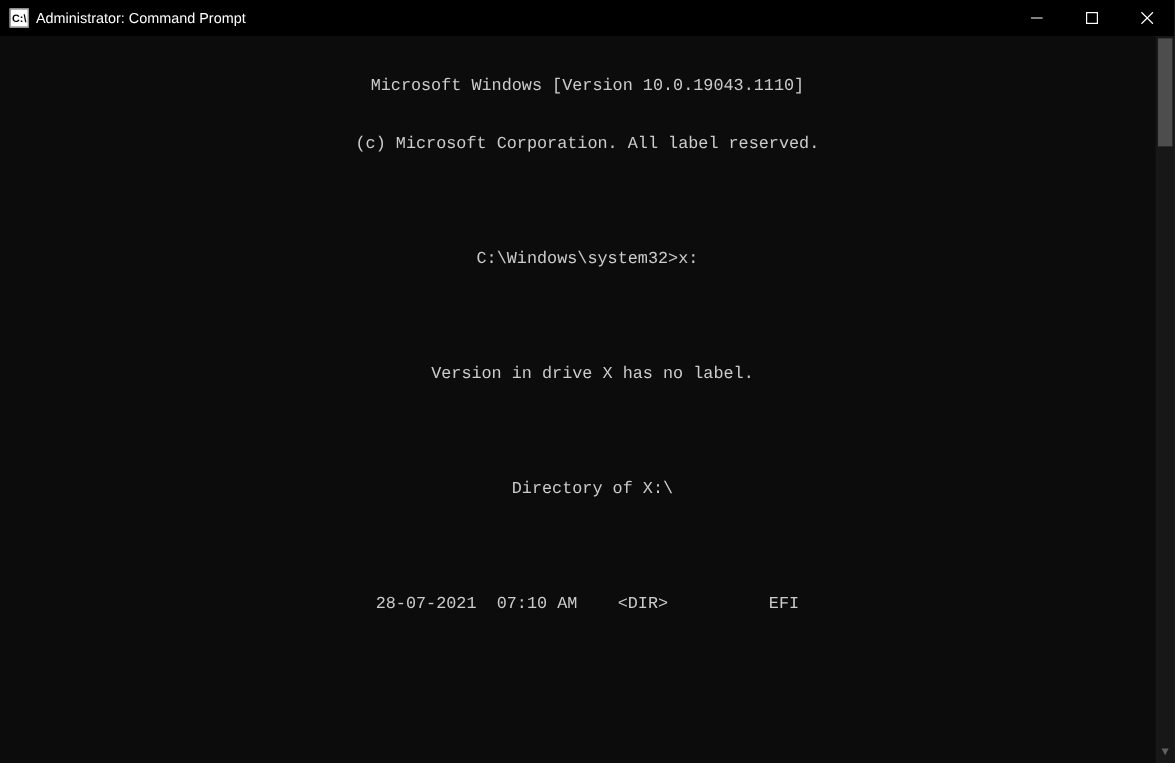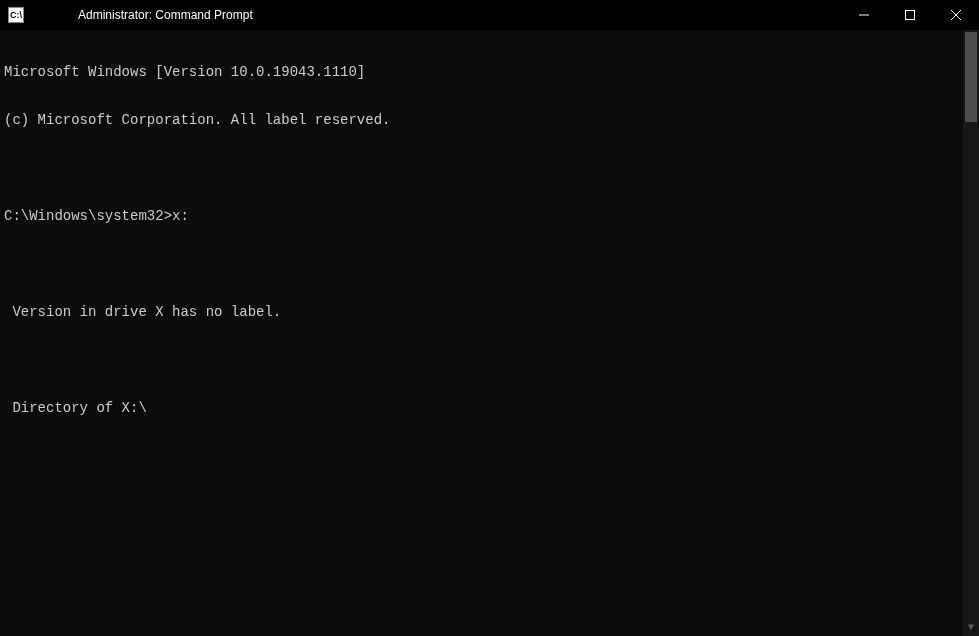--- a/index.html
+++ b/index.html
@@ -1,23 +1,23 @@
 <!DOCTYPE html>
 <html><head>
   <meta charset="utf-8">
   <style>
     * { margin: 0; padding: 0; box-sizing: border-box; }
     html, body { width: 979px; height: 636px; overflow: hidden; font-family: Consolas, "Courier New", monospace; }
     .window { width: 979px; height: 636px; background: #000; display: flex; flex-direction: column; }
     .titlebar { height: 30px; background: #000; display: flex; align-items: center; padding-left: 8px; color: #fff; font-family: "Segoe UI", sans-serif; font-size: 12px; }
     .titlebar-icon { width: 16px; height: 16px; display: inline-flex; align-items: center; justify-content: center; margin-right: 6px; background: #fff; color: #000; font-size: 9px; font-weight: bold; border: 1px solid #888; }
-    .titlebar-title { flex: 1; margin-left: 48px; }
+    .titlebar-title { flex: 1; }
     .titlebar-controls { display: flex; height: 100%; }
     .titlebar-btn { width: 46px; height: 30px; display: flex; align-items: center; justify-content: center; color: #fff; cursor: pointer; }
-    .terminal-body { flex: 1; background: #0c0c0c; color: #cccccc; font-size: 14px; line-height: 16px; padding: 2px 4px; white-space: pre; overflow: hidden; position: relative; }
+    .terminal-body { flex: 1; background: #0c0c0c; color: #cccccc; font-size: 14px; line-height: 16px; padding: 2px 4px; white-space: pre; overflow: hidden; position: relative; text-align: center; }
     .scrollbar { position: absolute; right: 0; top: 0; width: 16px; height: 100%; background: #171717; }
     .scrollbar-thumb { position: absolute; right: 2px; top: 2px; width: 12px; height: 90px; background: #4d4d4d; }
     .scrollbar-arrow { position: absolute; right: 0; width: 16px; height: 16px; display: flex; align-items: center; justify-content: center; color: #606060; font-size: 10px; cursor: pointer; }
     .scrollbar-arrow.up { top: 0; }
     .scrollbar-arrow.down { bottom: 0; }
     .row { display: block; height: 16px; }
   </style>
 </head>
 <body>
 
@@ -47,20 +47,21 @@
   <div class="terminal-body">
     <span class="row">Microsoft Windows [Version 10.0.19043.1110]</span>
     <span class="row">(c) Microsoft Corporation. All label reserved.</span>
     <span class="row"></span>
     <span class="row">C:\Windows\system32&gt;x:</span>
     <span class="row"></span>
     <span class="row"> Version in drive X has no label.</span>
     <span class="row"></span>
     <span class="row"> Directory of X:\</span>
     <span class="row"></span>
+    <span class="row">28-07-2021  07:10 AM    &lt;DIR&gt;          EFI</span>
     
     
     
     
     
     
     
     
     
     

